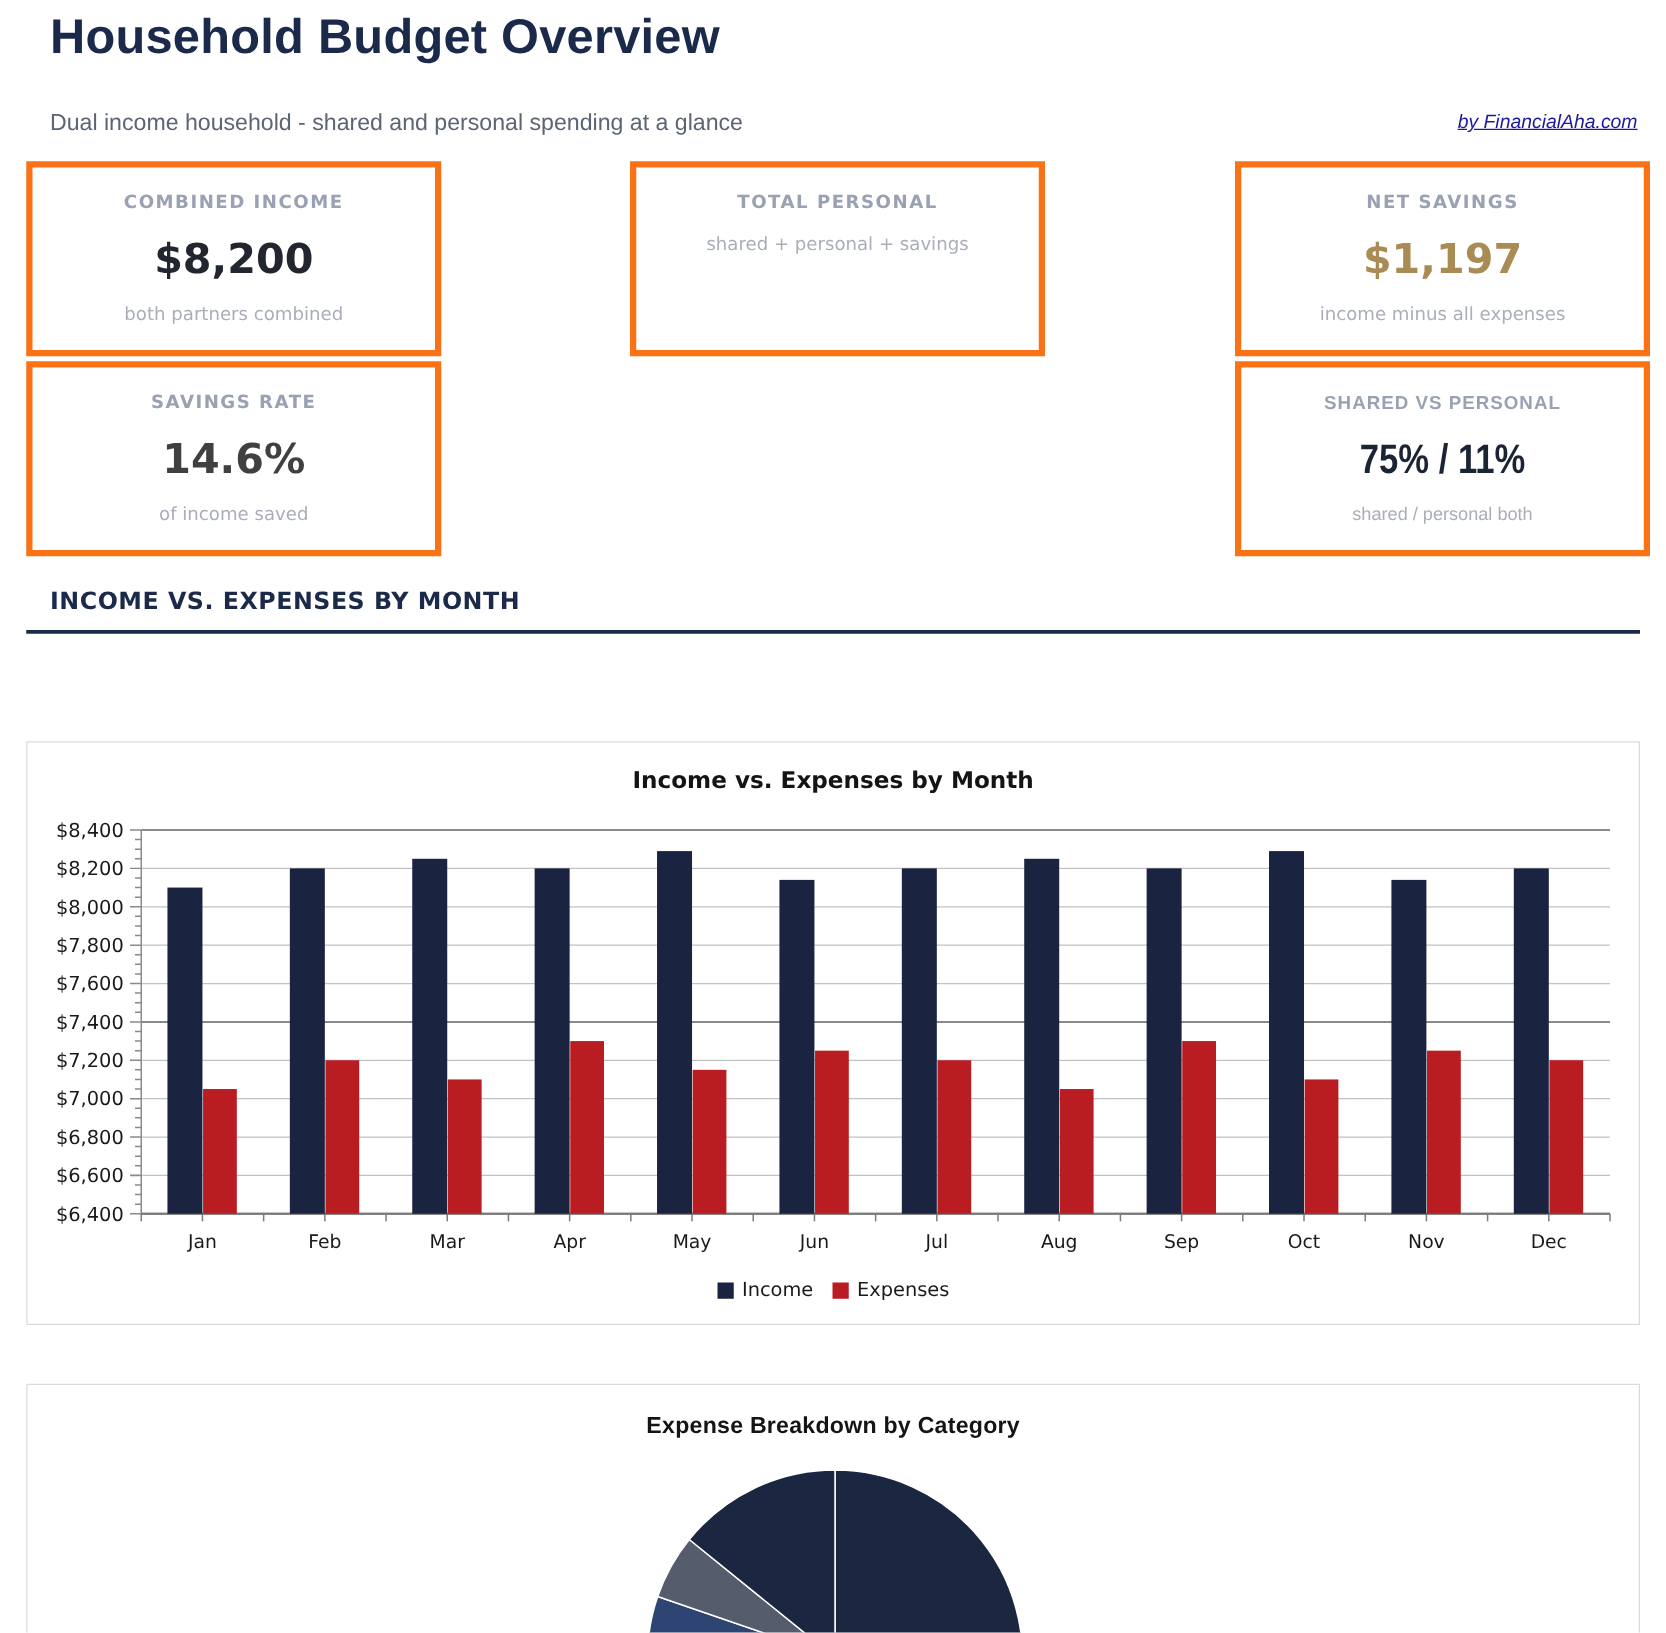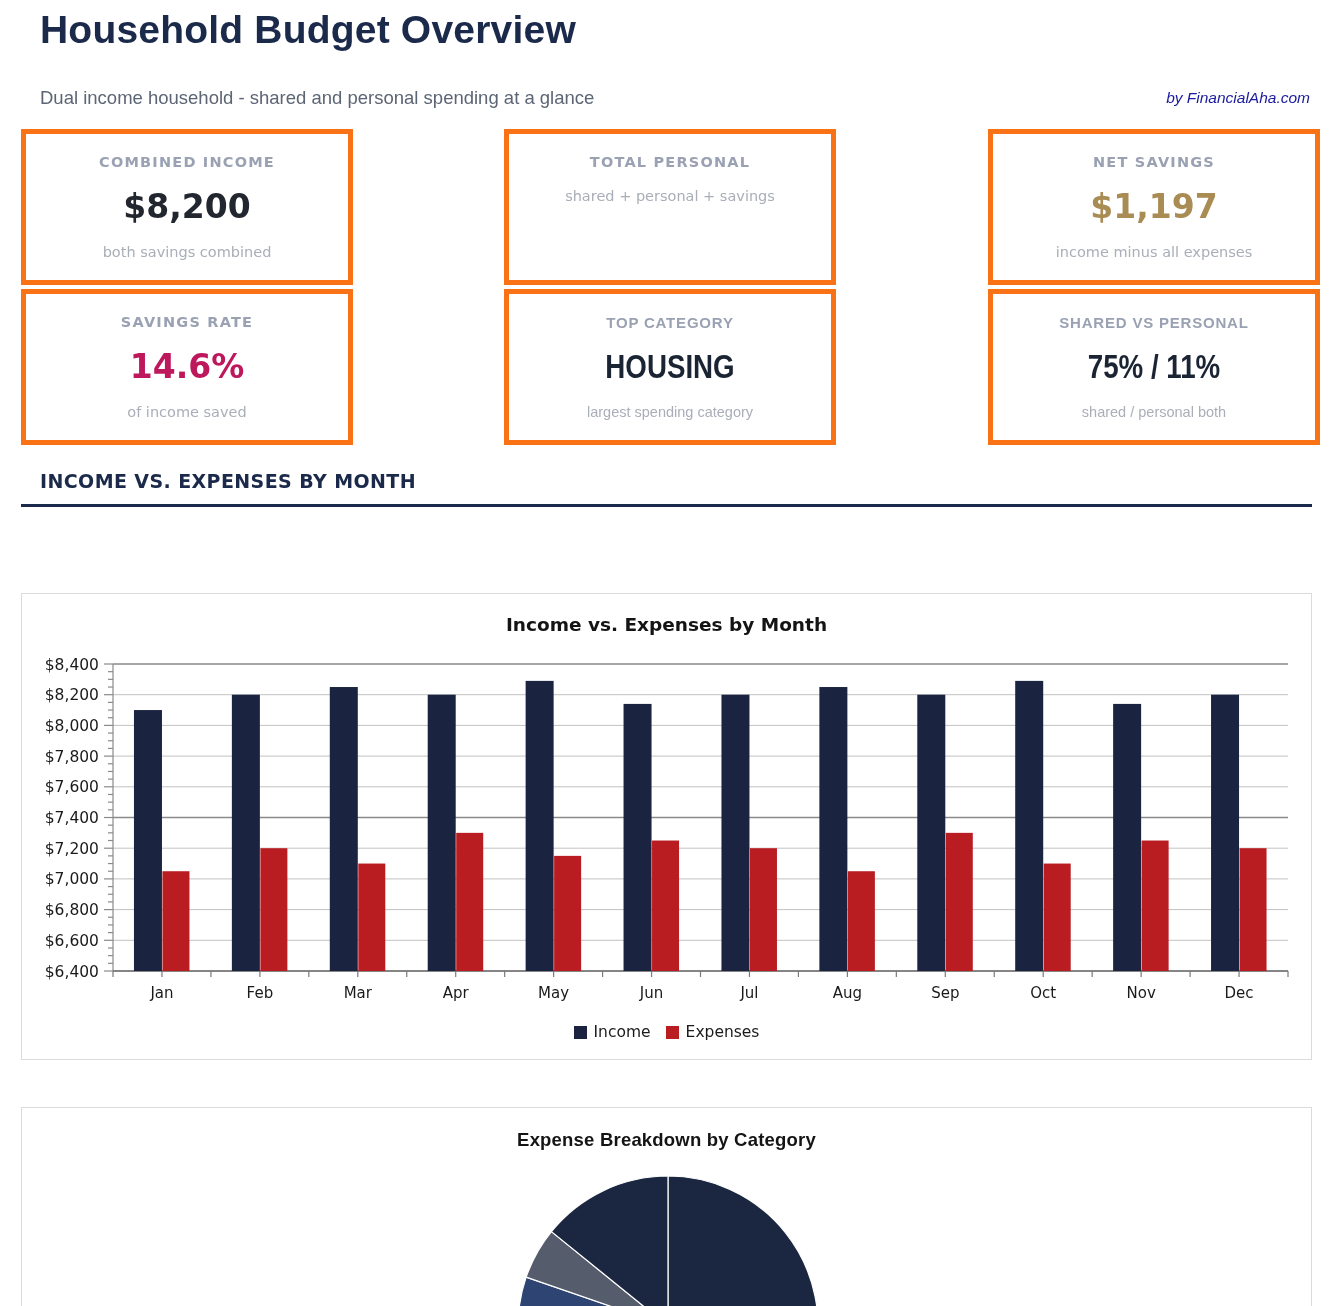--- a/index.html
+++ b/index.html
@@ -19,21 +19,21 @@
   }
   .subtitle {
     position: absolute; left: 40px; top: 87px;
     font-family: "Liberation Sans", sans-serif;
     font-size: 18.5px; color: #5c6574;
   }
   .credit-link {
     position: absolute; right: 23px; top: 89px;
     font-family: "Liberation Sans", sans-serif;
     font-size: 15.5px; font-style: italic; color: #1b1b9e;
-    cursor: pointer;
+    text-decoration: underline; cursor: pointer;
   }
 
   
   .card {
     position: absolute; width: 322px; height: 146px;
     border: 5px solid #f97316; background: #ffffff; text-align: center;
   }
   .card.c0 { left: 21px;  top: 129px; }
   .card.c1 { left: 504px; top: 129px; }
   .card.c2 { left: 988px; top: 129px; }
@@ -94,40 +94,35 @@
 
 <div class="page">
 
   <h1 class="page-title">Household Budget Overview</h1>
   <div class="subtitle">Dual income household - shared and personal spending at a glance</div>
   <a class="credit-link">by FinancialAha.com</a>
 
   <div class="card c0">
     <div class="stat-label">COMBINED INCOME</div>
     <div class="stat-value" style="color: rgb(34, 38, 46);">$8,200</div>
-    <div class="stat-sub">both savings combined</div>
+    <div class="stat-sub">both partners combined</div>
   </div>
   <div class="card c1">
     <div class="stat-label">TOTAL PERSONAL</div>
     <div class="stat-sub">shared + personal + savings</div>
   </div>
   <div class="card c2">
     <div class="stat-label">NET SAVINGS</div>
     <div class="stat-value" style="color: rgb(169, 139, 84);">$1,197</div>
     <div class="stat-sub">income minus all expenses</div>
   </div>
   <div class="card c3">
     <div class="stat-label">SAVINGS RATE</div>
-    <div class="stat-value" style="color: #be185d;">14.6%</div>
+    <div class="stat-value" style="color: #404040;">14.6%</div>
     <div class="stat-sub">of income saved</div>
-  </div>
-  <div class="card c4">
-    <div class="stat-label">TOP CATEGORY</div>
-    <div class="stat-value" style="color: rgb(27, 36, 51);">HOUSING</div>
-    <div class="stat-sub">largest spending category</div>
   </div>
   <div class="card c5">
     <div class="stat-label">SHARED VS PERSONAL</div>
     <div class="stat-value" style="color: rgb(27, 36, 51);">75% / 11%</div>
     <div class="stat-sub">shared / personal both</div>
   </div>
 
   <div class="section-heading">INCOME VS. EXPENSES BY MONTH</div>
   <div class="section-rule"></div>
 

